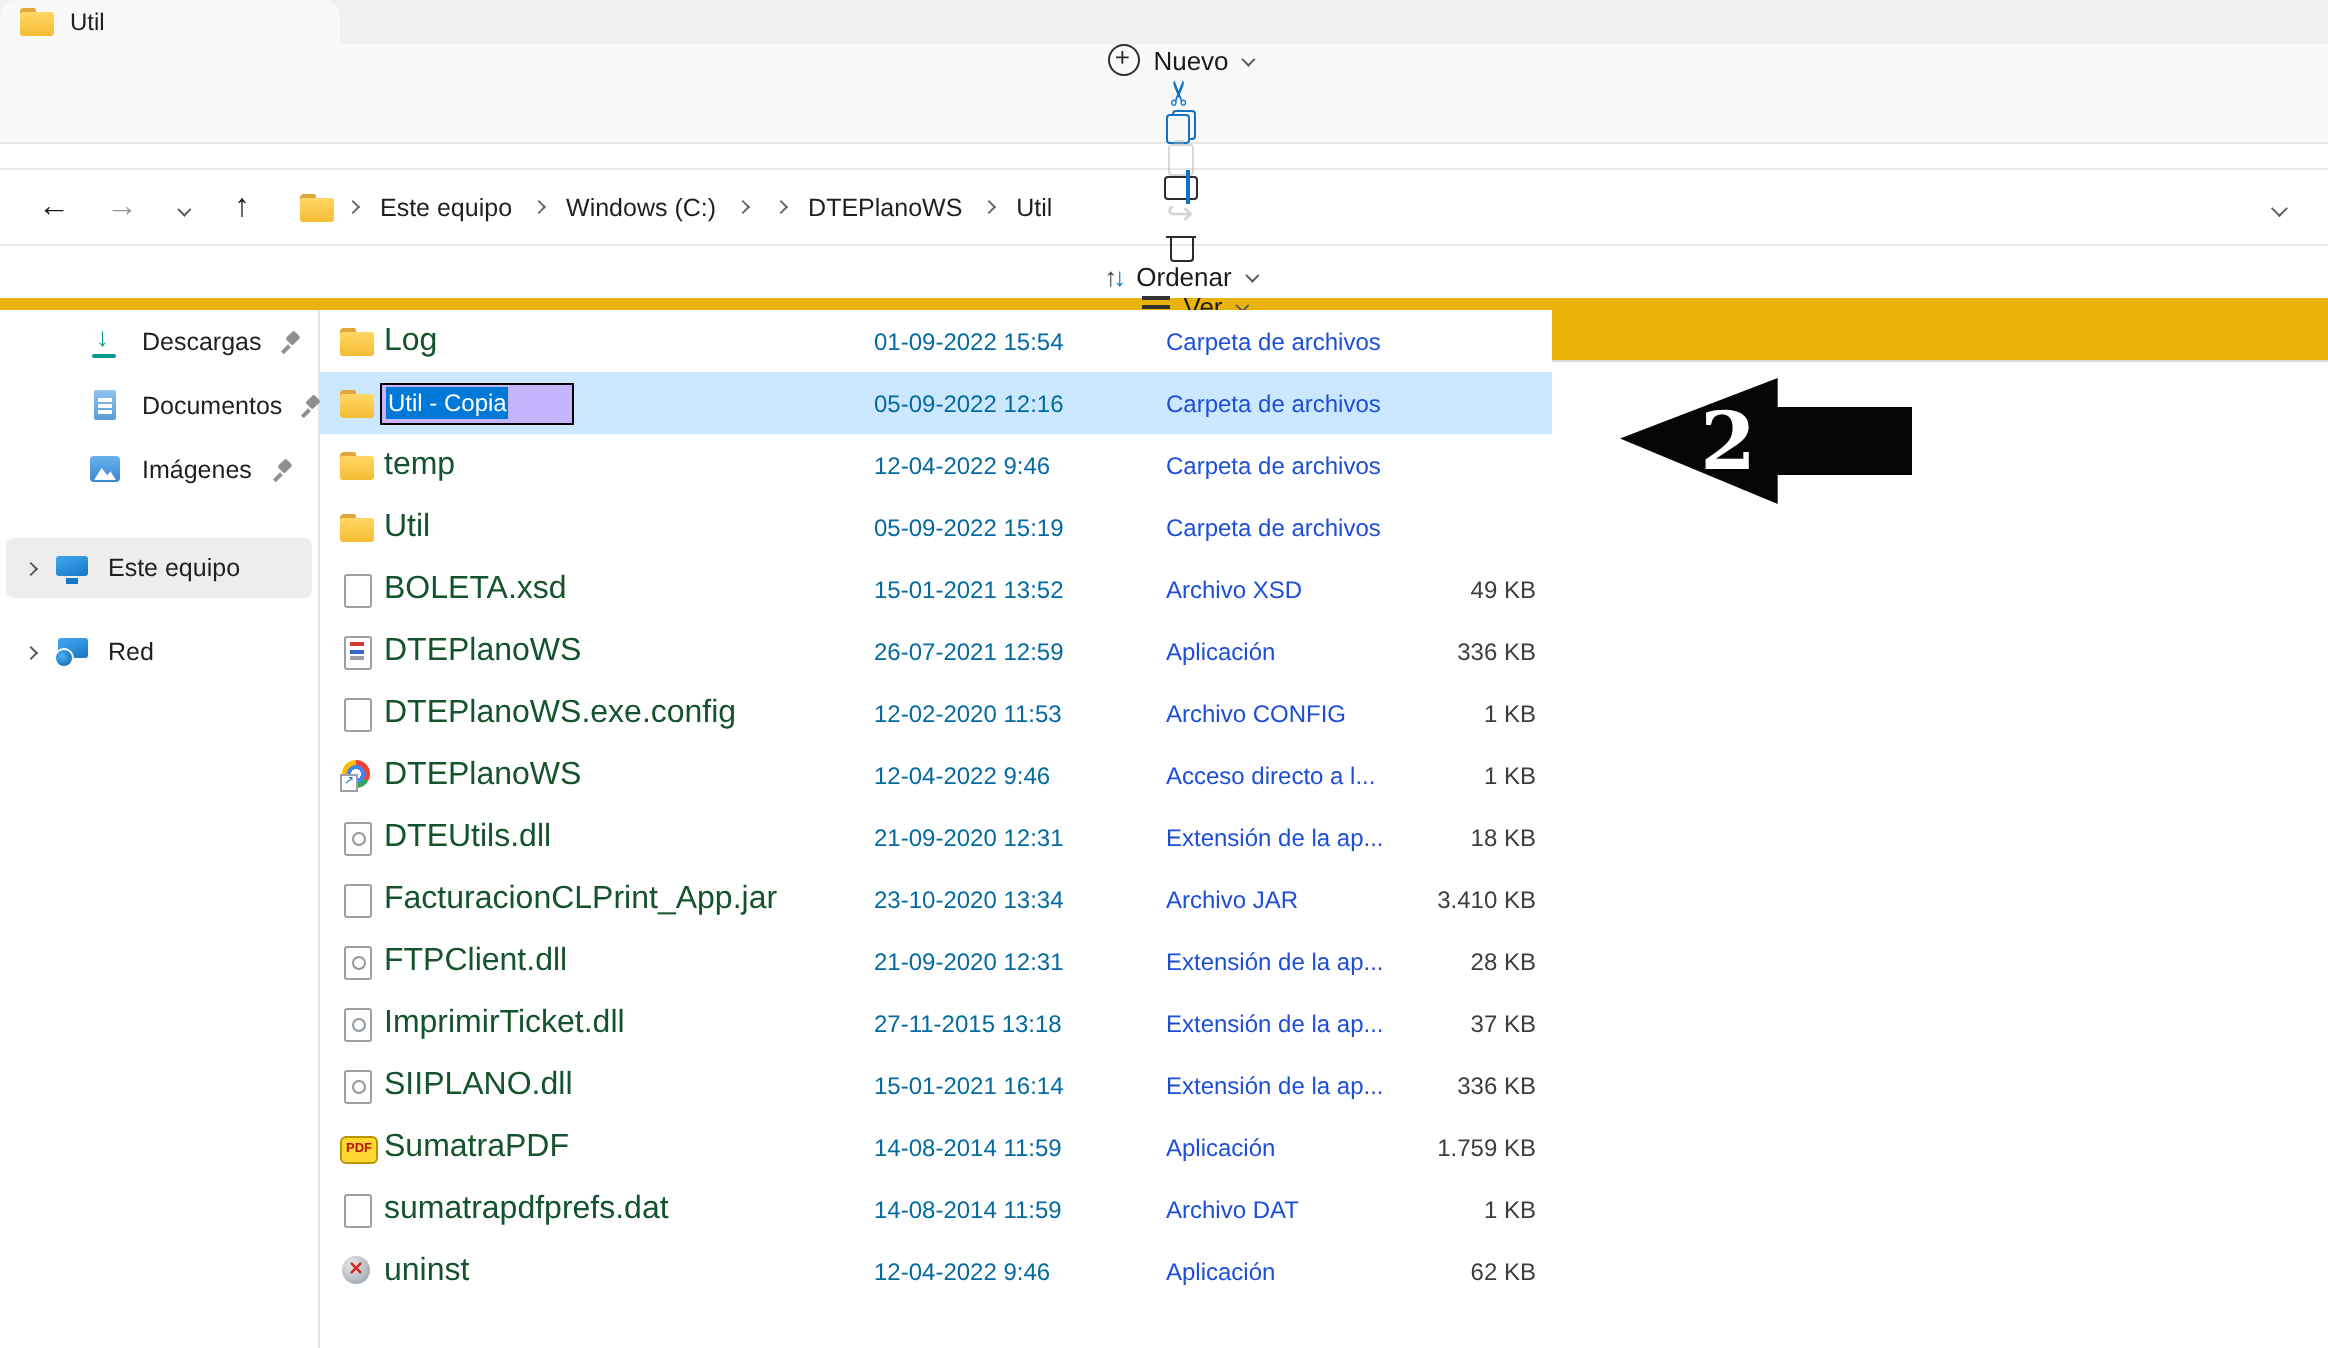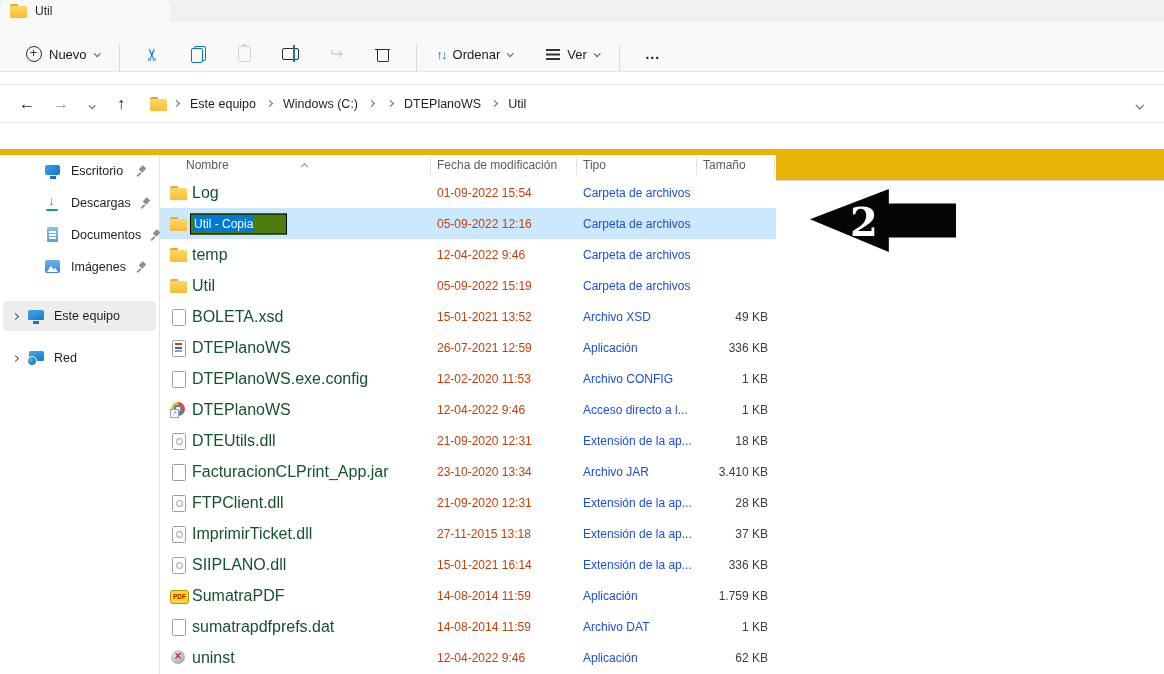--- a/index.html
+++ b/index.html
@@ -7,21 +7,21 @@
   .stage { position:relative; width:1164px; height:674px; background:#fff; }
 
   
   .tabbar { position:relative; height:22px; background:#eef0f2; }
   .tab-active { position:absolute; left:0; top:0; width:170px; height:22px; background:#f9f9f9;
                 border-radius:8px 8px 0 0; display:flex; align-items:center; gap:8px; padding-left:10px; }
   .tab-label { font-size:12px; color:#1f1f1f; }
 
   
   .toolbar { height:50px; background:#f9f9f9; border-bottom:1px solid #e7e7e7;
-             display:flex; align-items:flex-end; padding-left:16px; }
+             display:flex; align-items:center; padding-left:16px;flex-direction:column; }
   .tb-btn { display:flex; align-items:center; gap:7px; height:34px; padding:0 10px; border-radius:4px; color:#1b1b1b; }
   .tb-ico-btn { width:46px; height:34px; display:flex; align-items:center; justify-content:center; border-radius:4px; }
   .tb-divider { width:1px; height:26px; background:#d9d9d9; margin:0 10px; }
   .tb-label { font-size:13px; color:#1b1b1b; }
   .disabled { opacity:.45; }
 
   .chev { display:inline-block; width:6px; height:6px; border-right:1.4px solid #5a5a5a; border-bottom:1.4px solid #5a5a5a; }
   .chev-down { transform:rotate(45deg) translateY(-1px); }
   .chev-up { transform:rotate(-135deg); }
   .chev-right { transform:rotate(-45deg); }
@@ -119,25 +119,25 @@
   .hcell { position:absolute; top:3px; font-size:12px; color:#5c5c5c; white-space:nowrap; }
   .h-name { left:26px; } .h-date { left:277px; } .h-type { left:423px; } .h-size { left:543px; }
   .h-sep { position:absolute; top:2px; width:1px; height:18px; background:#e3e3e3; }
   .sort-ind { position:absolute; left:142px; top:0; }
   .sort-ind .chev { border-color:#8a8a8a; }
 
   .row { position:relative; height:31px; }
   .row.selected { background:#cce8ff; }
   .file-icon { position:absolute; left:10px; top:50%; transform:translateY(-50%); width:17px; height:16px; }
   .cell-name { position:absolute; left:32px; top:50%; transform:translateY(-50%); font-size:16px; color:#14532d; white-space:nowrap; }
-  .cell-date { position:absolute; left:277px; top:50%; transform:translateY(-50%); font-size:12px; color:#c2410c; white-space:nowrap; }
+  .cell-date { position:absolute; left:277px; top:50%; transform:translateY(-50%); font-size:12px; color:#0369a1; white-space:nowrap; }
   .cell-type { position:absolute; left:423px; top:50%; transform:translateY(-50%); font-size:12px; color:#1d4ed8; white-space:nowrap; }
   .cell-size { position:absolute; left:520px; width:88px; text-align:right; top:50%; transform:translateY(-50%); font-size:12px; color:#3d3d3d; }
   .rename-box { display:none; position:absolute; left:30px; top:50%; transform:translateY(-50%);
-                background:#4d7c0f; border:1px solid #000; height:21px; align-items:center; padding:0 2px; min-width:97px; }
+                background:#c4b5fd; border:1px solid #000; height:21px; align-items:center; padding:0 2px; min-width:97px; }
   .rename-sel { background:#0078d7; color:#fff; font-size:12px; padding:1px 1px; white-space:nowrap; }
   .row.renaming .rename-box { display:inline-flex; }
 
   
   .icon-folder::before { content:''; position:absolute; left:0; top:1px; width:8px; height:5px; background:#e3a63a; border-radius:2px 1px 0 0; }
   .icon-folder::after  { content:''; position:absolute; left:0; top:3px; width:17px; height:12px;
                          background:linear-gradient(180deg,#ffd765,#f5bd33); border-radius:1.5px; }
   .icon-file::before, .icon-dll::before, .icon-app::before {
       content:''; position:absolute; left:2px; top:0; width:12px; height:15px; background:#fff;
       border:1px solid #9aa0a6; border-radius:1.5px; }
@@ -256,25 +256,20 @@
     <span class="epson-product">Easy Print Print</span>
     <span class="epson-dd"><span class="chev chev-down small"></span></span>
     <span class="epson-div"></span>
     <span class="pp-ico"></span>
     <span class="pp-label">Photo Print</span>
   </div>
 
   <div class="sidebar">
     <div>
         <div class="qa-item">
-    <span class="side-icon desktop-icon"></span>
-    <span class="side-label">Escritorio</span>
-    <span class="pin-icon"></span>
-  </div>
-        <div class="qa-item">
     <span class="side-icon downloads-icon"></span>
     <span class="side-label">Descargas</span>
     <span class="pin-icon"></span>
   </div>
         <div class="qa-item">
     <span class="side-icon documents-icon"></span>
     <span class="side-label">Documentos</span>
     <span class="pin-icon"></span>
   </div>
         <div class="qa-item">
@@ -291,31 +286,20 @@
     </div>
     <div class="root-gap2"></div>
     <div class="root-item">
       <span class="chev chev-right small"></span>
       <span class="side-icon network-icon"></span>
       <span class="side-label">Red</span>
     </div>
   </div>
 
   <div class="filelist">
-    <div class="list-header">
-      <span class="sort-ind"><span class="chev chev-up small"></span></span>
-      <span class="hcell h-name">Nombre</span>
-      <span class="hcell h-date">Fecha de modificación</span>
-      <span class="hcell h-type">Tipo</span>
-      <span class="hcell h-size">Tamaño</span>
-      <span class="h-sep" style="left:270px;"></span>
-      <span class="h-sep" style="left:416px;"></span>
-      <span class="h-sep" style="left:536px;"></span>
-      <span class="h-sep" style="left:614px;"></span>
-    </div>
     <div>
         <div class="row">
     <span class="file-icon icon-folder"></span>
     <span class="cell-name">Log</span>
 
     <span class="cell-date">01-09-2022 15:54</span>
     <span class="cell-type">Carpeta de archivos</span>
     <span class="cell-size"></span>
   </div>
         <div class="row selected renaming">

